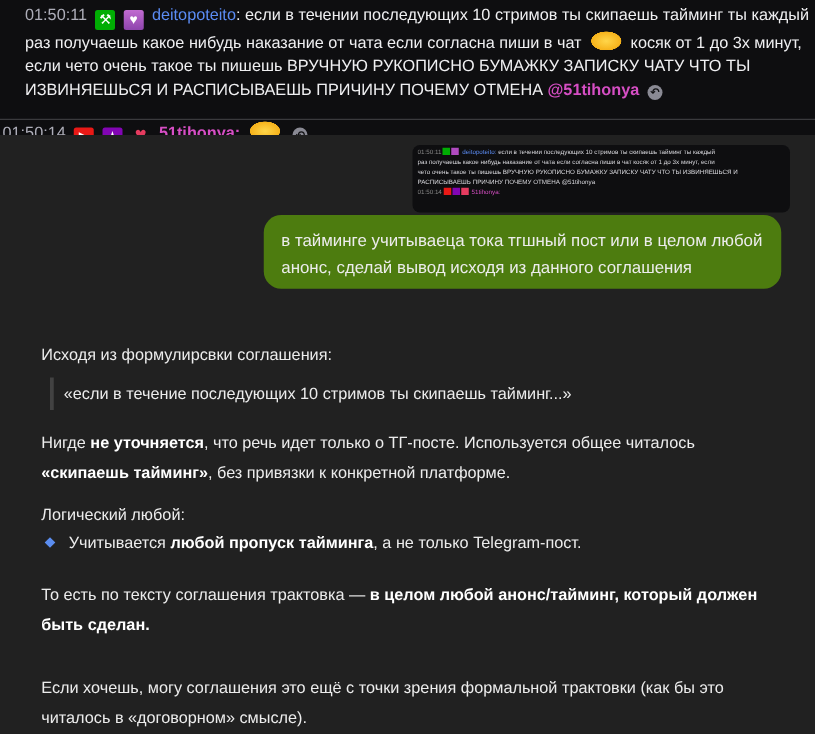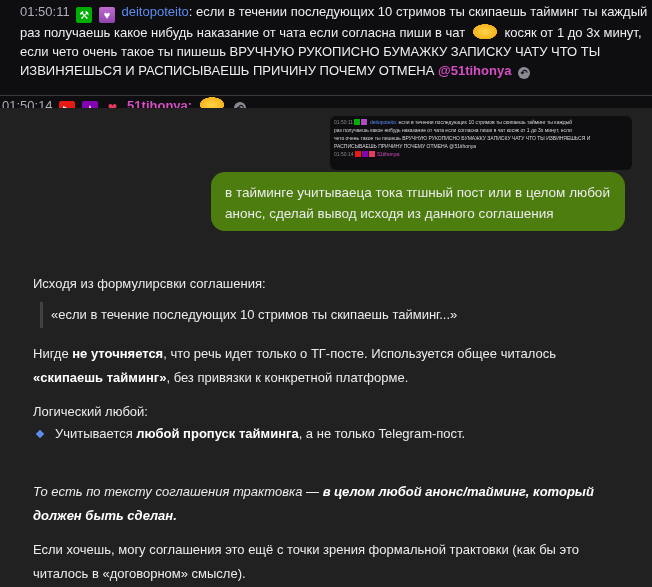--- a/index.html
+++ b/index.html
@@ -70,21 +70,21 @@
     margin-left:7px;
   }
   .a-p2 { position:absolute; top:70px; width:590px; }
   .a-logic { position:absolute; top:128px; }
   .bullets { position:absolute; top:150px; left:0; margin:0; padding:0; list-style:none; }
   .bullets li { line-height:24px; padding-left:22px; position:relative; }
   .bullets li .dia {
     position:absolute; left:4px; top:9px; width:6px; height:6px;
     background:#5b8def; transform:rotate(45deg);
   }
-  .a-p3 { position:absolute; top:208px; width:590px;font-style:italic; }
+  .a-p3 { position:absolute; top:192px; width:590px; }
   .a-p4 { position:absolute; top:266px; width:600px; }
   b { font-weight:bold; color:#ffffff; }
 </style>
 </head>
 <body>
 
 <div class="chat">
   <div class="chat-line line1">
     <span class="ts">01:50:11</span>
     <span class="badge b-mod">⚒</span>

